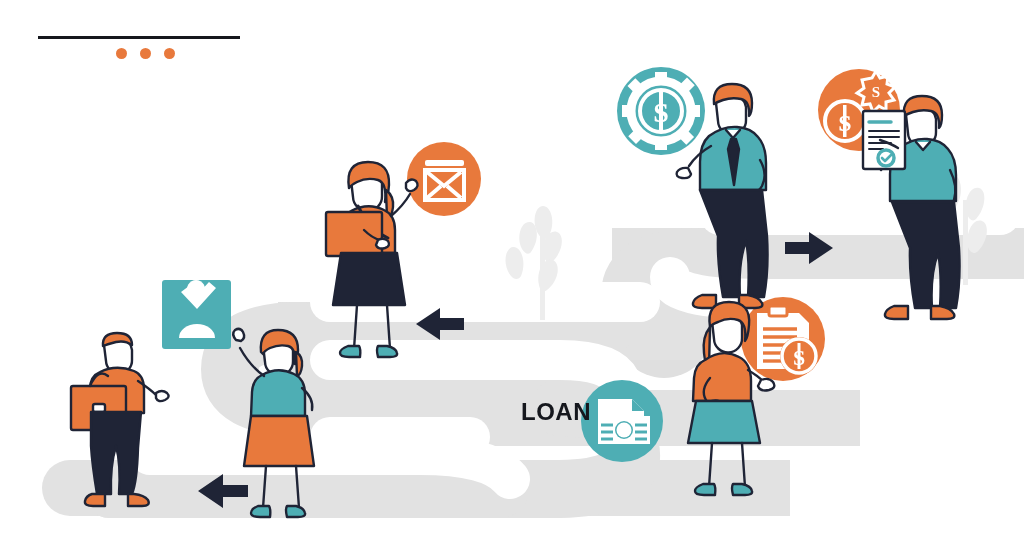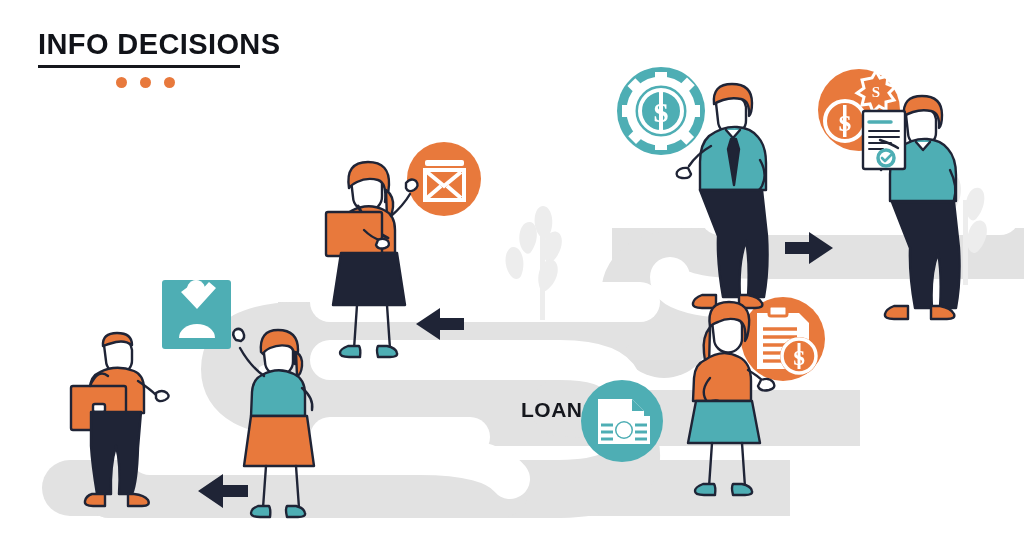--- a/index.html
+++ b/index.html
@@ -15,21 +15,21 @@
     color:#111319;line-height:1;white-space:nowrap;
   }
   #title-rule{width:202px;height:3px;background:#15171d;margin-top:6px;}
   #title-dots{display:flex;gap:13px;margin-top:9px;margin-left:78px;}
   .t-dot{width:11px;height:11px;border-radius:50%;background:#E8793C;}
 
   
   #loan-label{
     position:absolute;left:521px;top:398px;
     font-family:"Liberation Sans",sans-serif;
-    font-weight:bold;font-size:21px;color:#15171d;letter-spacing:.5px;
+    font-weight:bold;font-size:24px;color:#15171d;letter-spacing:.5px;
   }
 </style>
 </head>
 <body>
 
 <div id="stage">
 
   <svg id="scene" viewBox="0 0 1024 559">
     <defs>
       <clipPath id="clipAll">
@@ -301,21 +301,20 @@
         <path d="M696,401 h56 l8,42 h-72 z" fill="#4EAEB4"></path>
         <path d="M712,443 l-3,44 M742,443 l3,44" fill="none"></path>
         <path d="M703,484 q-8,3 -8,7 q0,4 9,4 h11 q1,-8 -1,-11 z" fill="#4EAEB4"></path>
         <path d="M742,484 q9,2 10,7 q1,4 -7,4 h-12 q-2,-8 0,-11 z" fill="#4EAEB4"></path>
       </g>
 
     </g>
   </svg>
 
   <div id="title-block">
-    <div id="title-text">INFO DECISIONS</div>
     <div id="title-rule"></div>
     <div id="title-dots">
       <span class="t-dot"></span>
       <span class="t-dot"></span>
       <span class="t-dot"></span>
     </div>
   </div>
 
   <div id="loan-label">LOAN</div>
 

